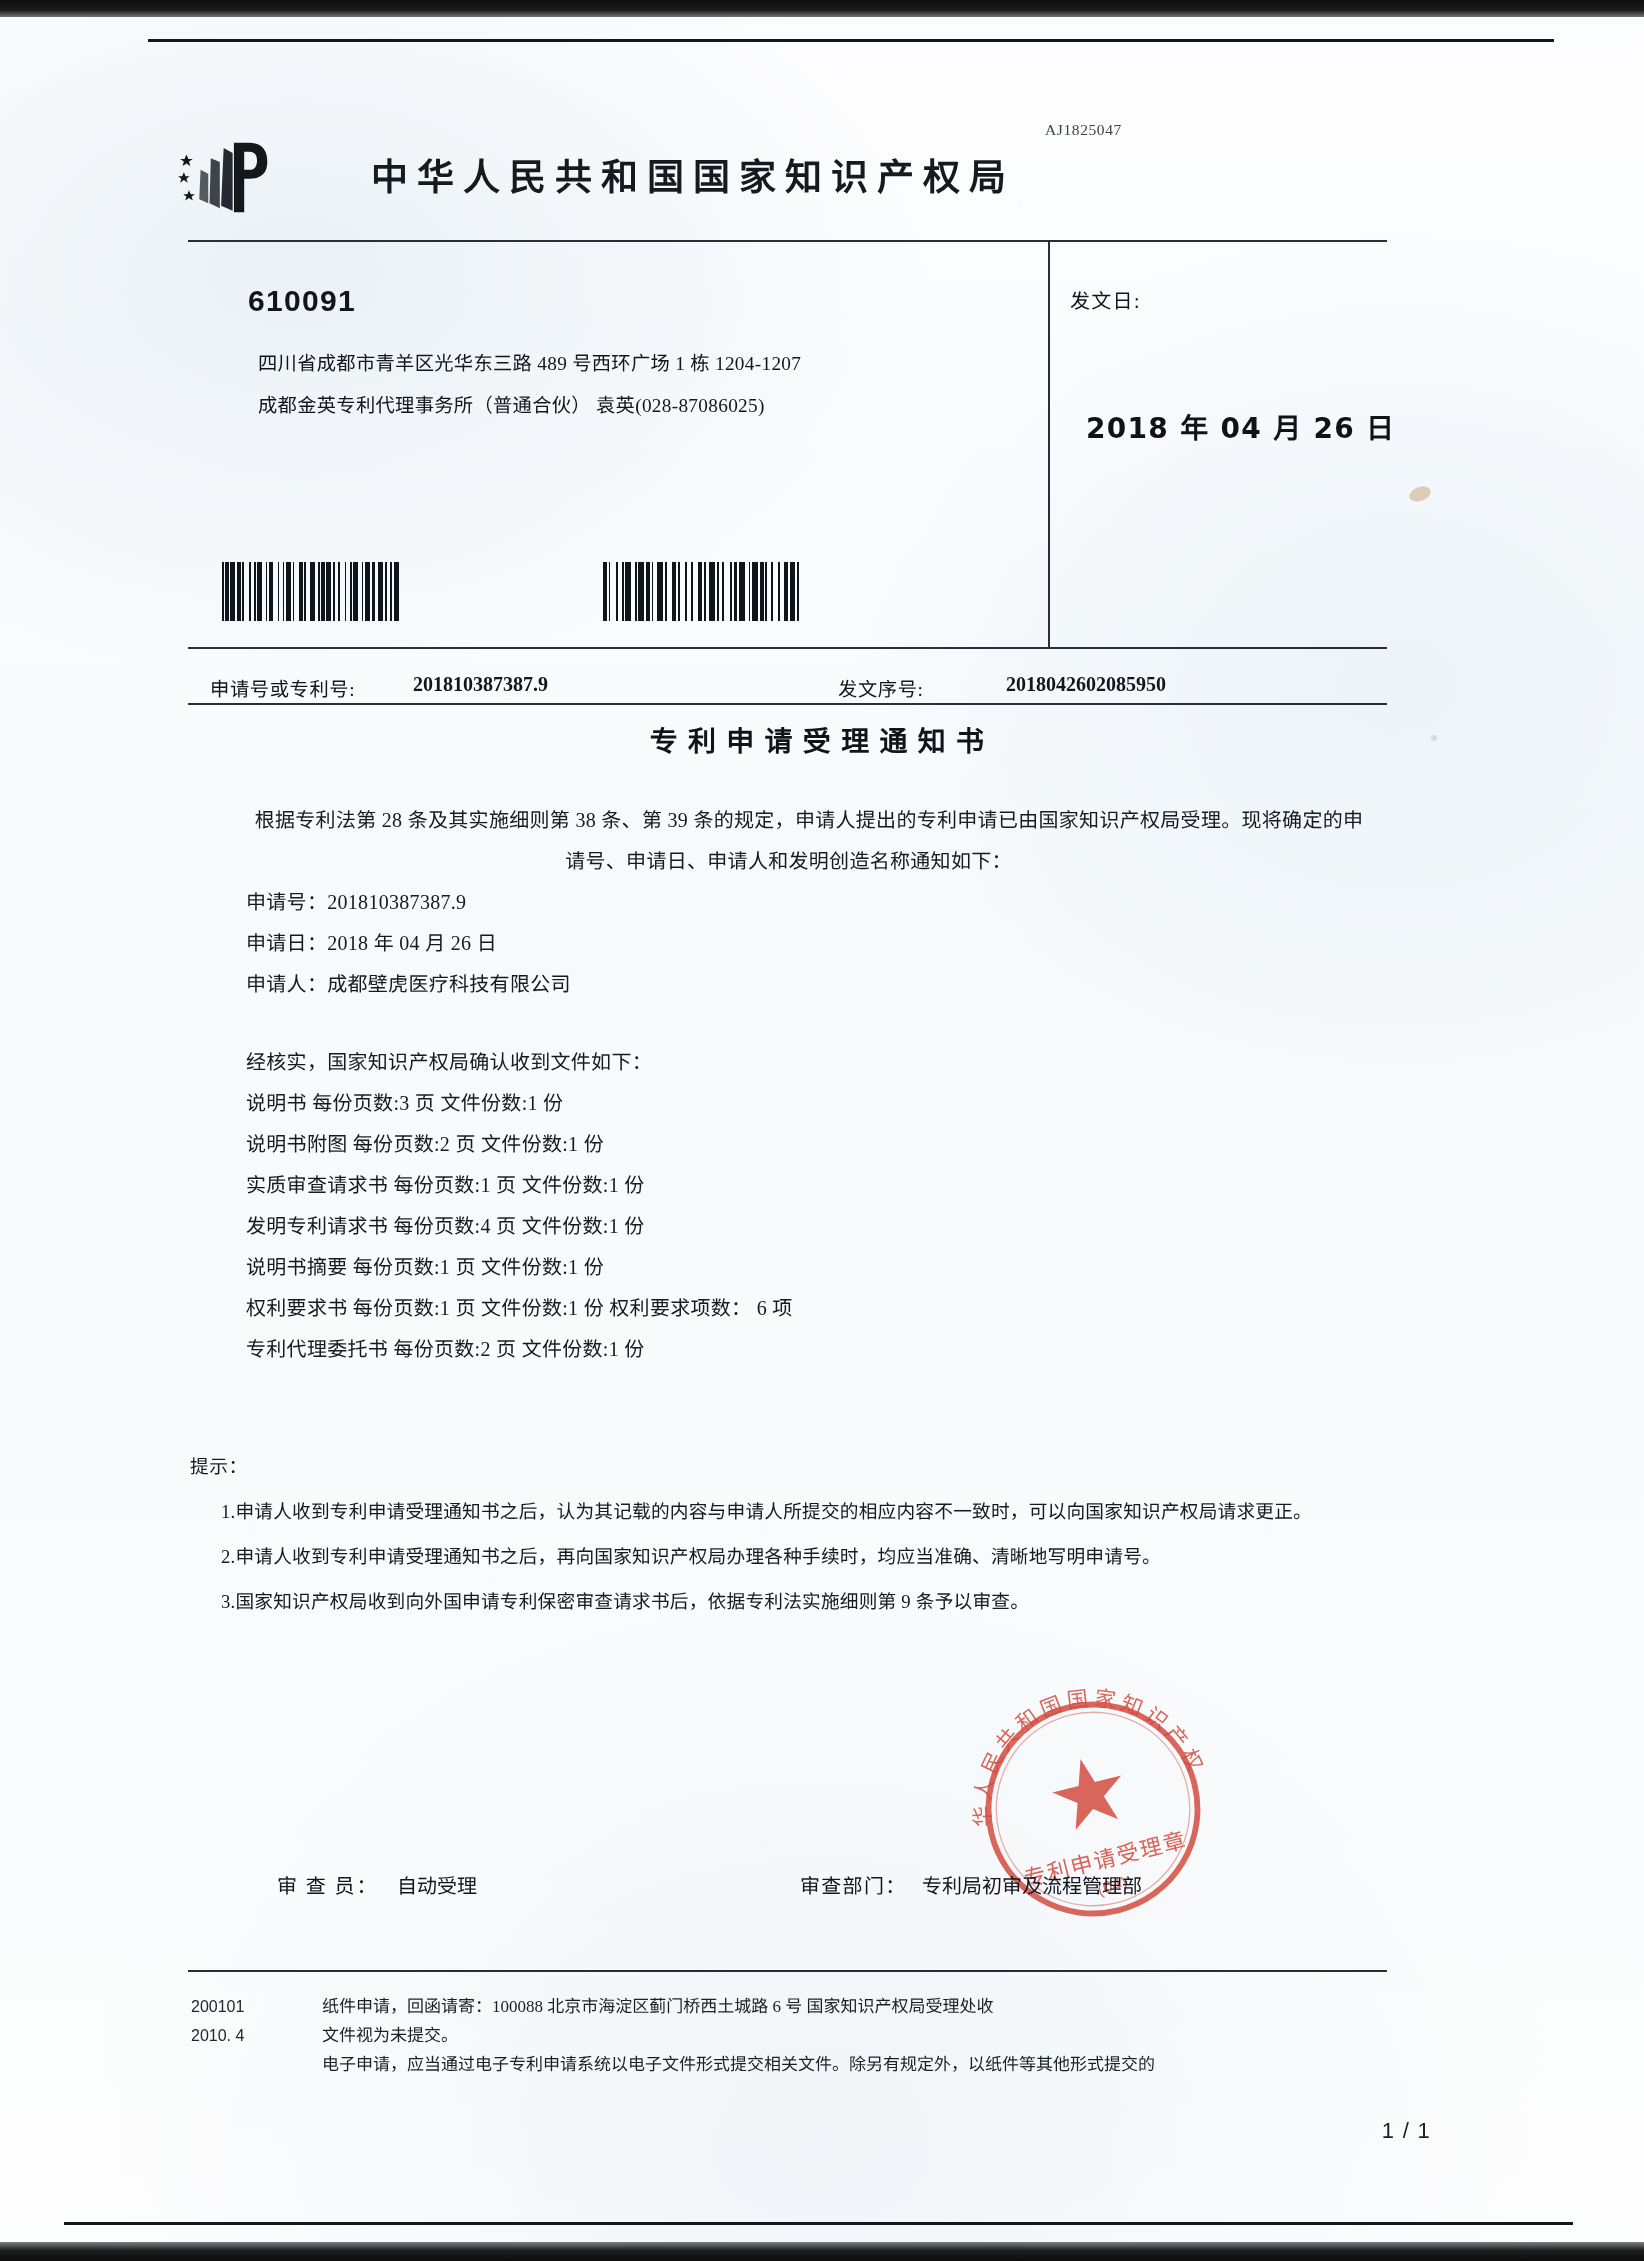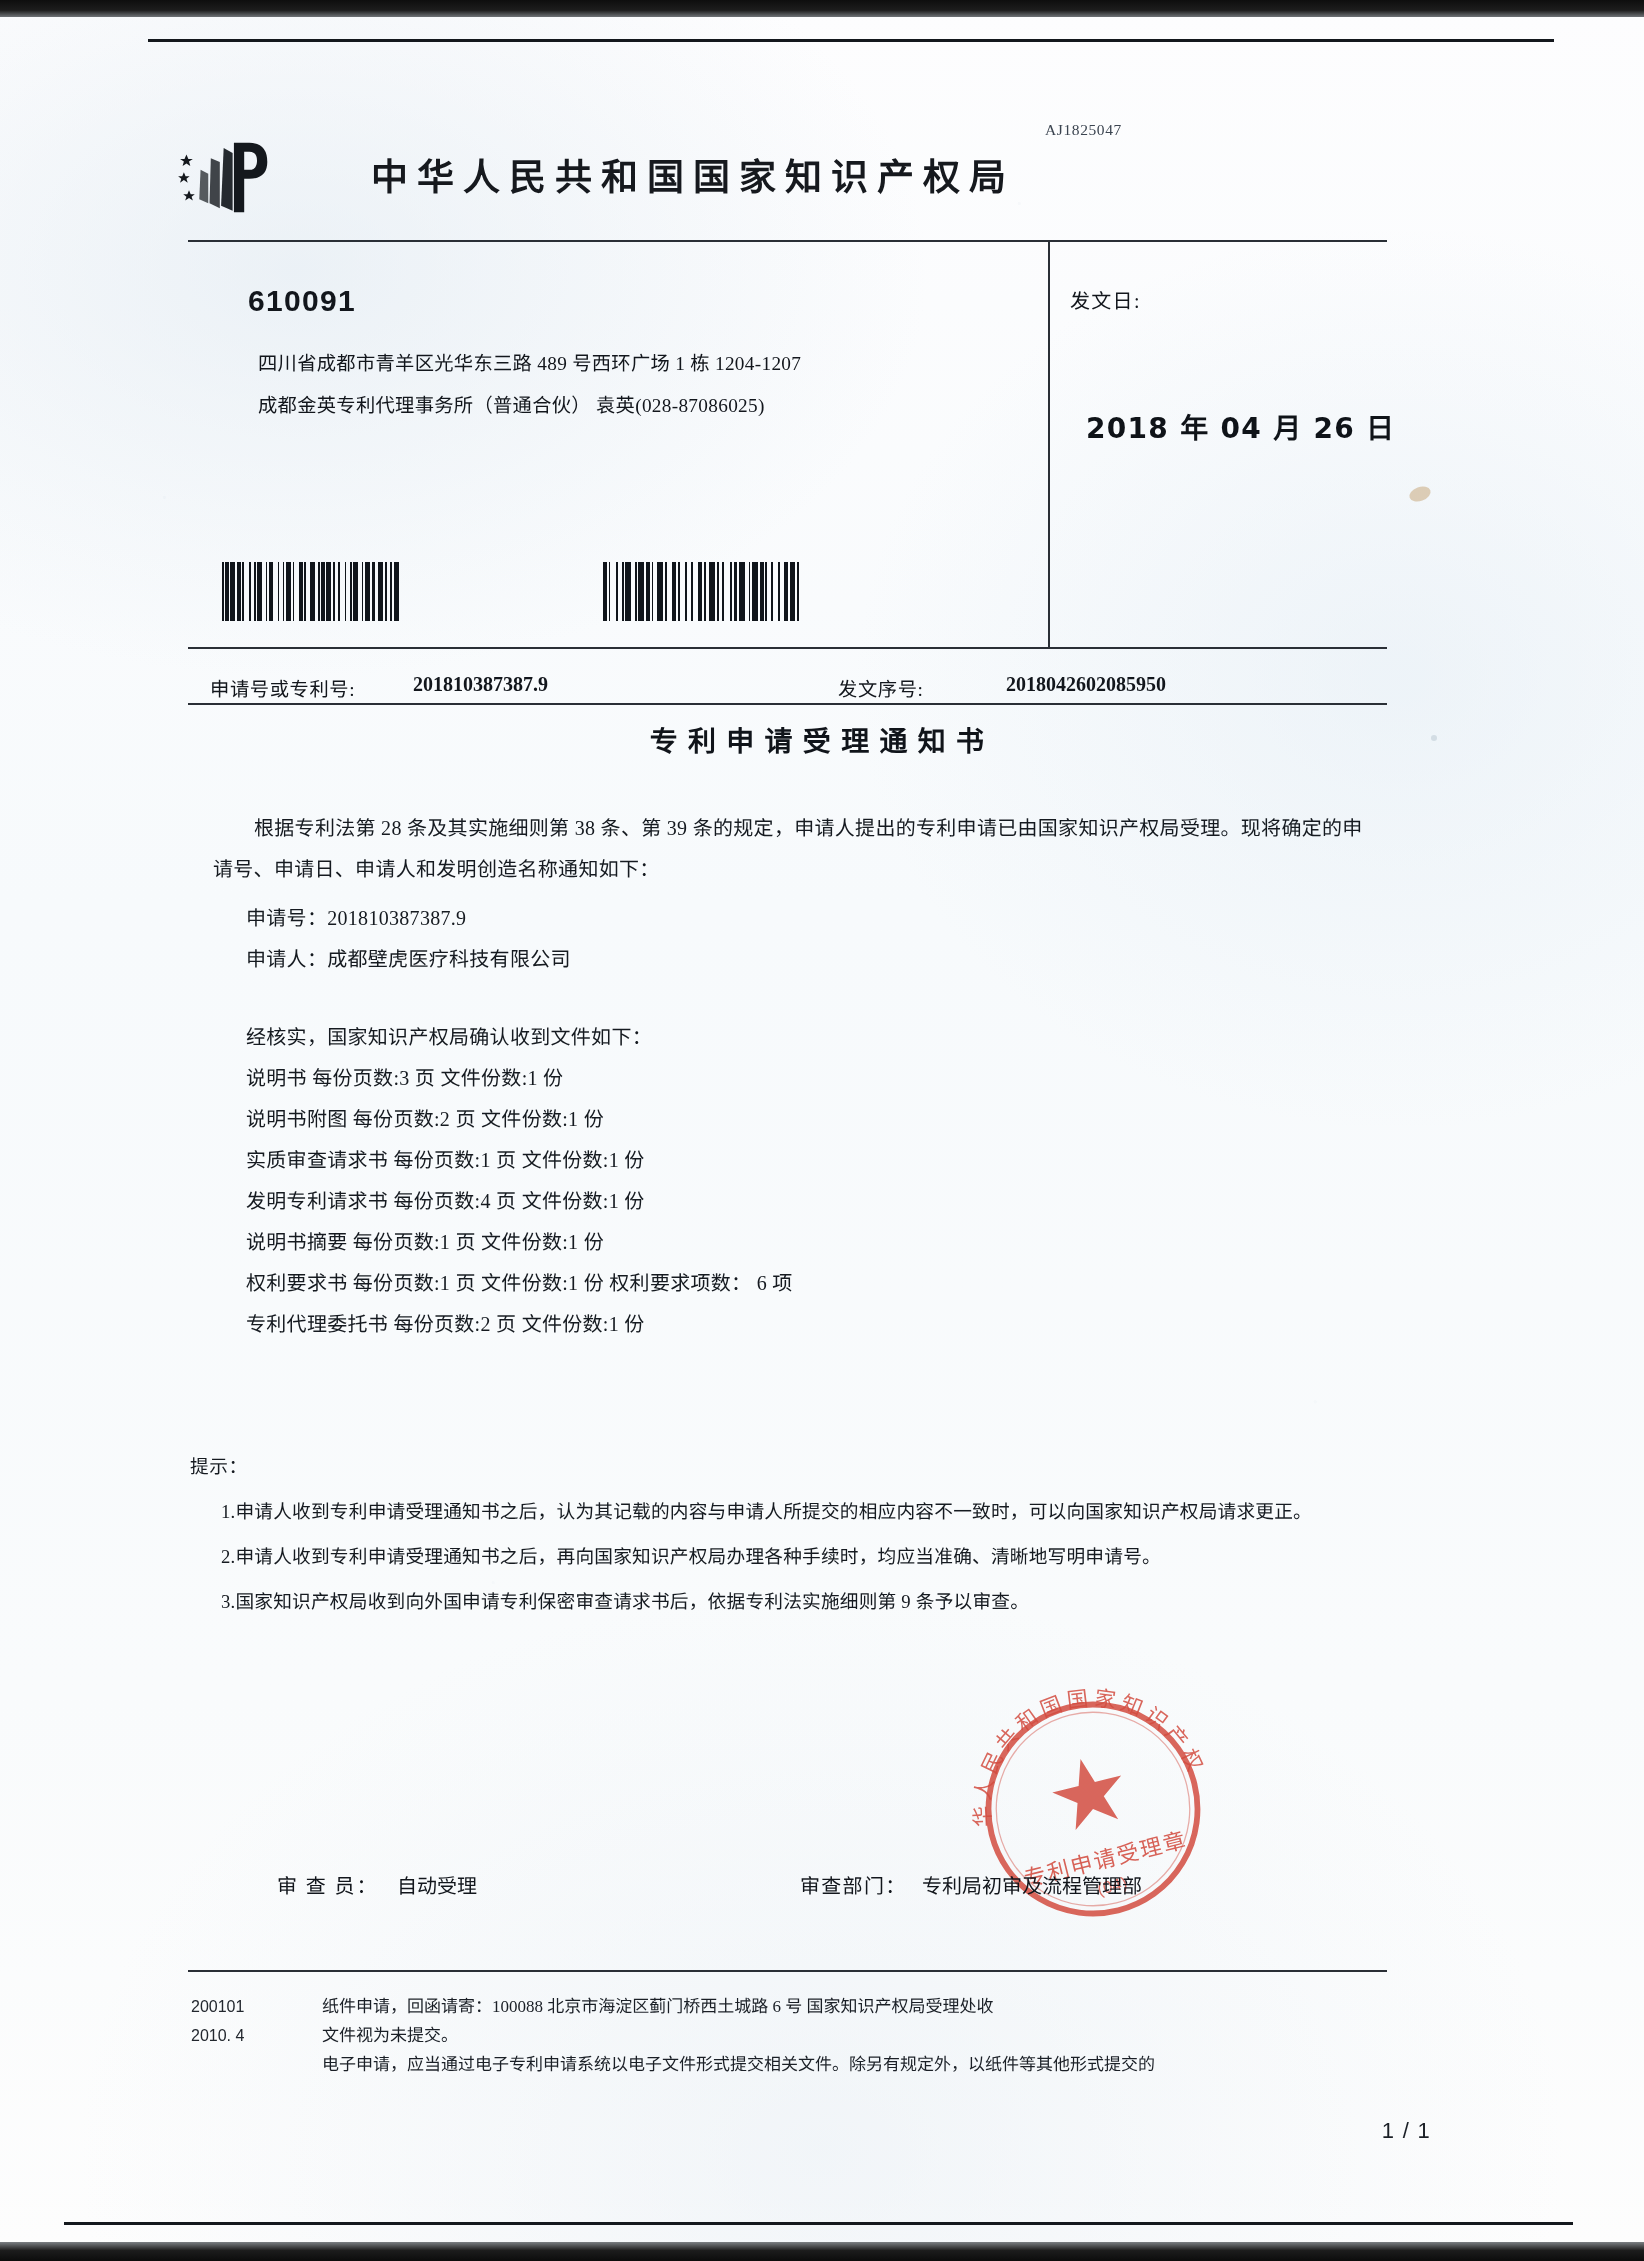--- a/index.html
+++ b/index.html
@@ -212,22 +212,23 @@
     position: absolute;
     left: 205px;
     top: 800px;
     width: 1167px;
     font-size: 20px;
     line-height: 41px;
     color: #151a20;
   }
   .para {
     text-indent: 41px;
-    margin: 8px;
-    letter-spacing: 0.3px;
+    margin: 0;
+    letter-spacing: 0.3px;
+    text-align: center;
   }
   .field-line {
     margin: 0;
     padding-left: 41px;
     letter-spacing: 0.3px;
   }
   .gap-md { height: 37px; }
 
   .docs-head {
     margin: 0;
@@ -380,20 +381,21 @@
   <div class="appno-label">申请号或专利号:</div>
   <div class="appno-value">201810387387.9</div>
   <div class="serial-label">发文序号:</div>
   <div class="serial-value">2018042602085950</div>
 
   <div class="doc-title">专利申请受理通知书</div>
 
   <div class="body-wrap">
     <p class="para">根据专利法第 28 条及其实施细则第 38 条、第 39 条的规定，申请人提出的专利申请已由国家知识产权局受理。现将确定的申请号、申请日、申请人和发明创造名称通知如下：</p>
     <p class="field-line">申请号：201810387387.9</p>
+    <p class="field-line">申请日：2018 年 04 月 26 日</p>
     <p class="field-line">申请人：成都壁虎医疗科技有限公司</p>
     <div class="gap-md"></div>
     <p class="docs-head">经核实，国家知识产权局确认收到文件如下：</p>
     <p class="doc-item">说明书 每份页数:3 页 文件份数:1 份</p>
     <p class="doc-item">说明书附图 每份页数:2 页 文件份数:1 份</p>
     <p class="doc-item">实质审查请求书 每份页数:1 页 文件份数:1 份</p>
     <p class="doc-item">发明专利请求书 每份页数:4 页 文件份数:1 份</p>
     <p class="doc-item">说明书摘要 每份页数:1 页 文件份数:1 份</p>
     <p class="doc-item">权利要求书 每份页数:1 页 文件份数:1 份 权利要求项数： 6 项</p>
     <p class="doc-item">专利代理委托书 每份页数:2 页 文件份数:1 份</p>

